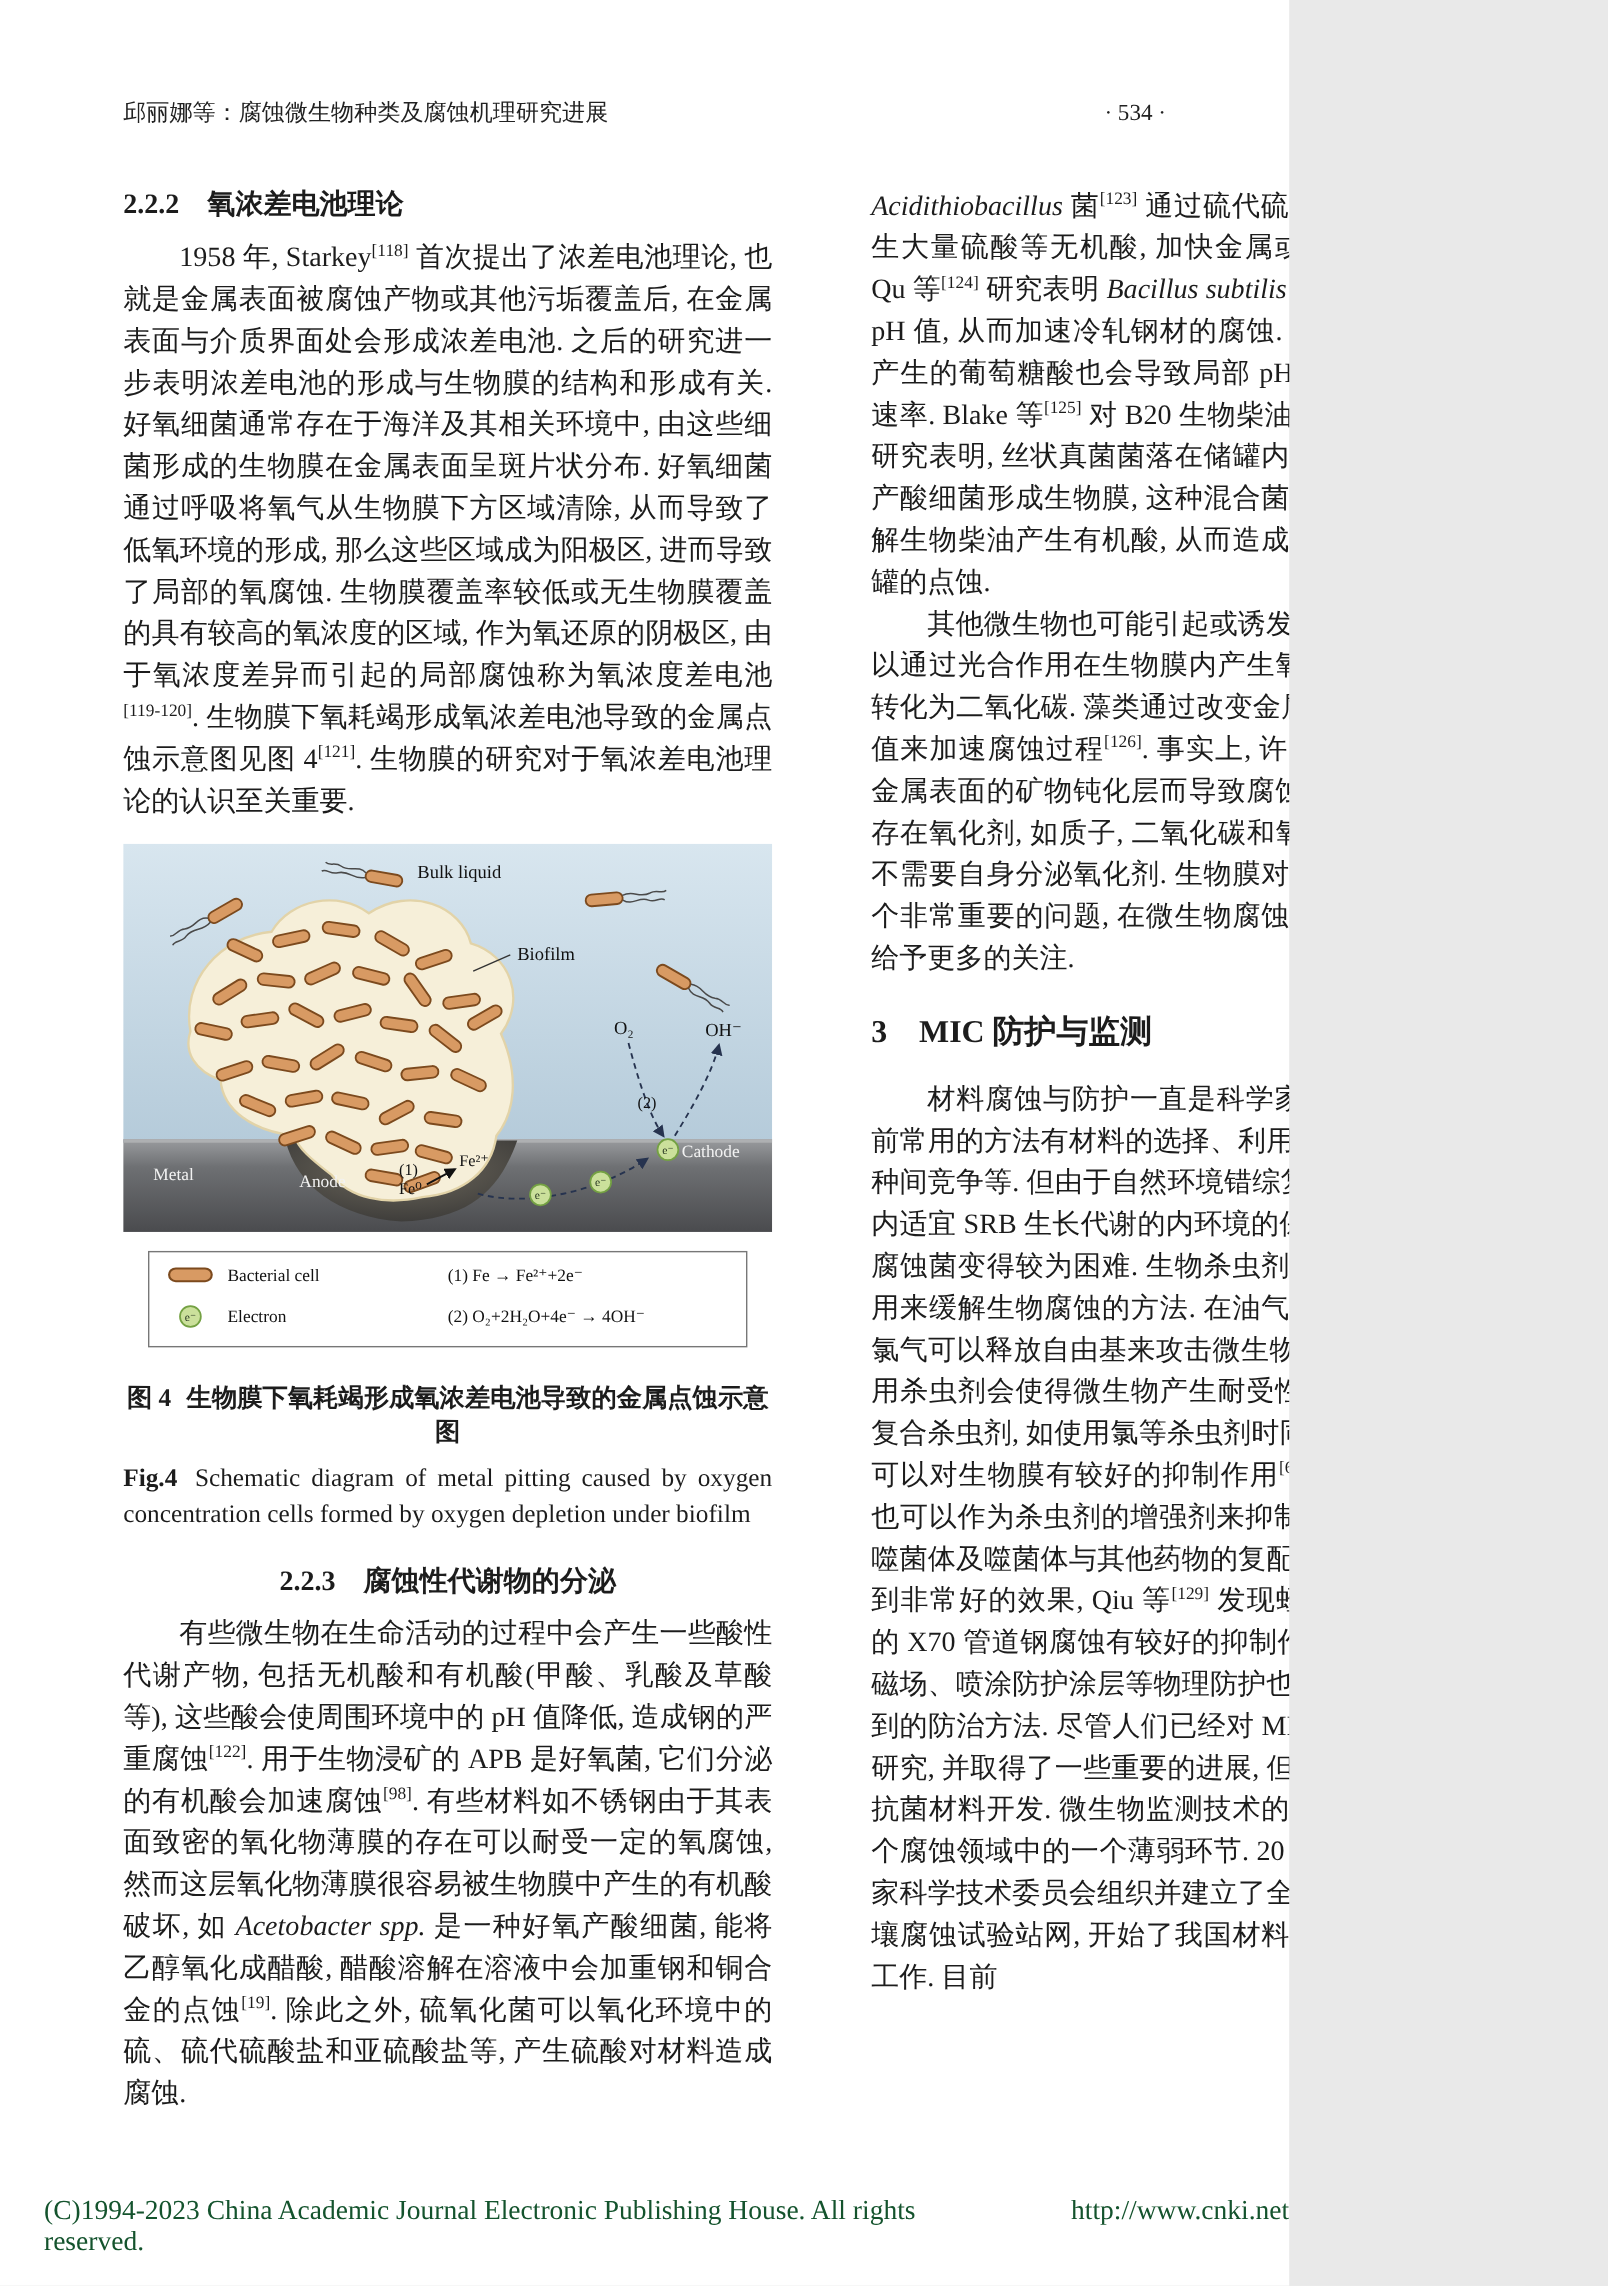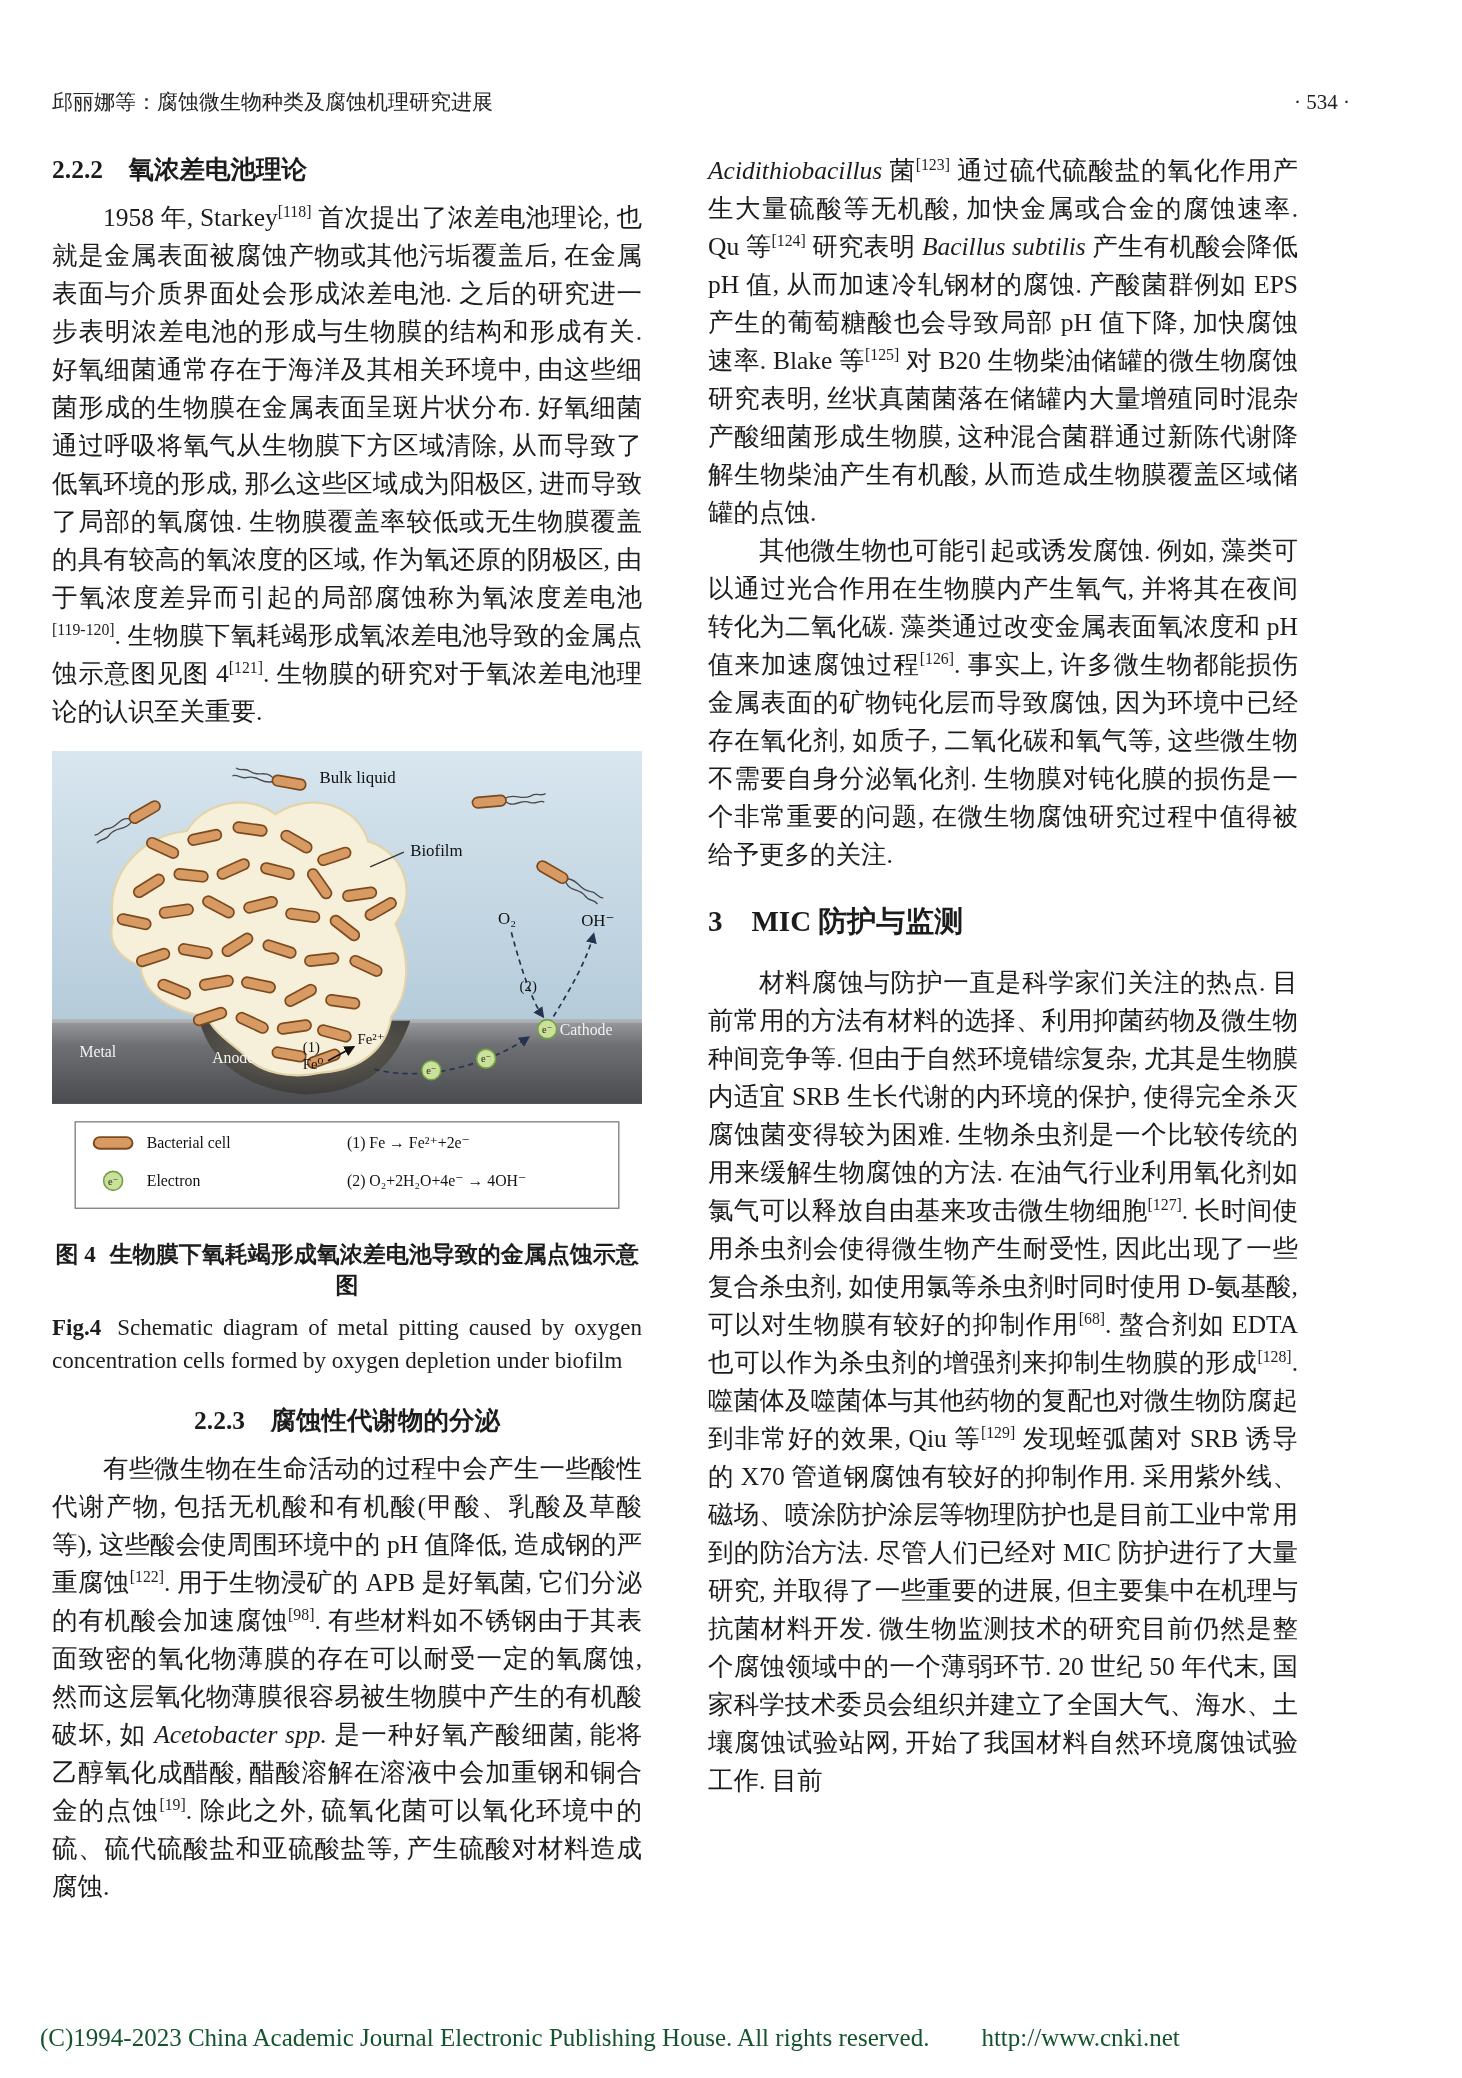--- a/index.html
+++ b/index.html
@@ -1,23 +1,23 @@
 <!DOCTYPE html>
 <html><head>
 <meta charset="utf-8">
 <style>
   * { margin:0; padding:0; box-sizing:border-box; }
   html,body { background:#e9e9e9; }
   .page {
-    width:1462px; height:2078px; background:#ffffff; position:relative;
+    width:1172px; height:2078px; background:#ffffff; position:relative;
     font-family:"Liberation Serif","DejaVu Serif",serif; color:#1c1c1c;
-    padding:88px 112px 0 52px; overflow:hidden;
+    padding:88px 112px 0 112px; overflow:hidden;
   }
   .page-header { display:flex; justify-content:space-between; align-items:baseline; font-size:21px; color:#222; }
-  .columns { display:flex; gap:66px; margin-top:36px; }
+  .columns { display:flex; gap:90px; margin-top:52px; }
   .col { width:590px; flex:0 0 auto; }
   .para { font-size:25.5px; line-height:38px; text-align:justify; }
   .indent { text-indent:2em; }
   .para i { font-style:italic; }
   .para sup { font-size:0.62em; line-height:0; vertical-align:super; }
   .sub-heading { font-size:25.5px; font-weight:700; margin:0 0 12px 0; }
   .sub-heading.later { margin-top:26px;text-align:center; }
   .main-heading { font-size:29px; font-weight:700; margin:28px 0 22px 0; }
   .figure { margin:20px 0 14px; }
   .fig-svg { width:100%; height:auto; display:block; }

